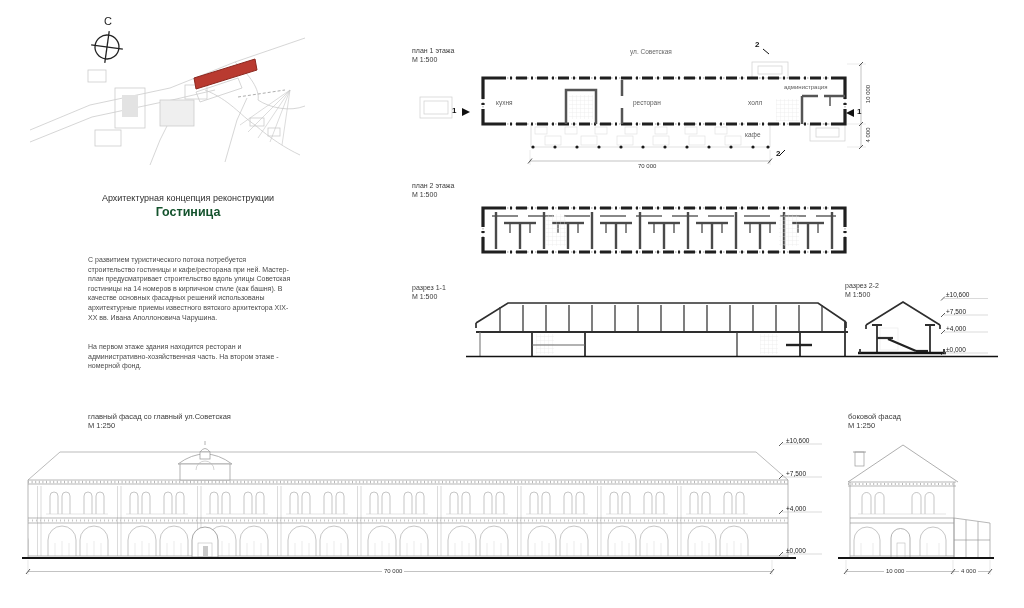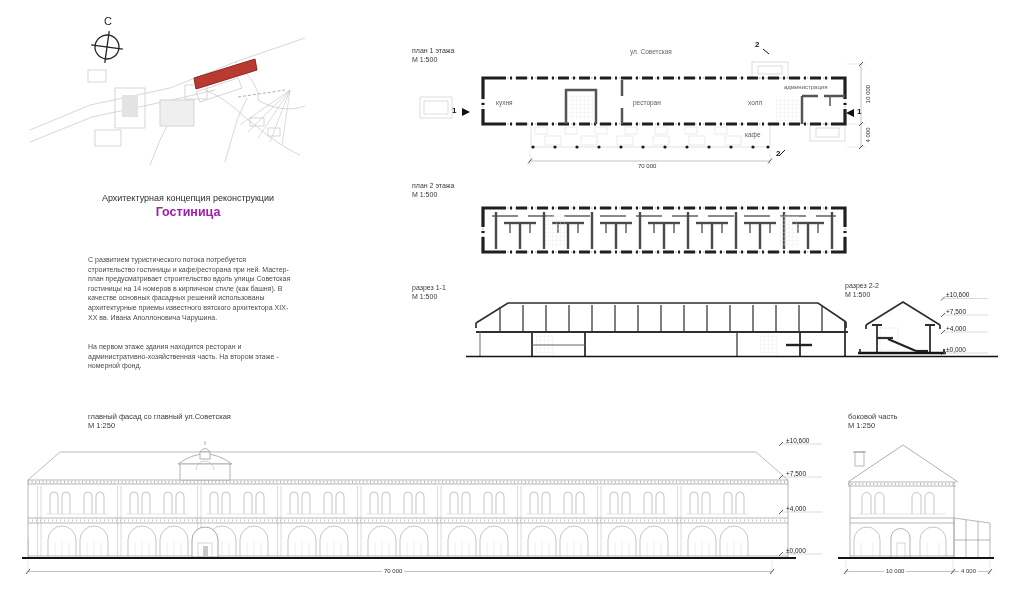--- a/index.html
+++ b/index.html
@@ -11,21 +11,21 @@
   .room-sm{font-size:6px;color:#5a5a5a;}
   .street{font-size:6.5px;color:#666;}
   .mark{font-size:8px;font-weight:bold;color:#111;}
   .dim{font-size:6px;color:#333;}
   .dim-bg{background:#fff;padding:0 2px;}
   .elev{font-size:6.5px;color:#222;}
   .north{font-size:11px;color:#222;}
   .rotlbl{position:absolute;font-size:6px;color:#333;width:36px;text-align:center;
           transform:rotate(-90deg);transform-origin:center;}
   .title{position:absolute;left:86px;top:193px;width:204px;text-align:center;font-size:9px;color:#2e2e2e;}
-  .subtitle{position:absolute;left:86px;top:205px;width:204px;text-align:center;font-size:12.5px;font-weight:bold;color:#a21caf;}
+  .subtitle{position:absolute;left:86px;top:205px;width:204px;text-align:center;font-size:12.5px;font-weight:bold;color:#14532d;}
   .para{position:absolute;left:88px;width:206px;font-size:7px;line-height:9.6px;color:#4a4a4a;white-space:normal;}
   svg{position:absolute;left:0;top:0;}
 </style>
 </head>
 <body>
 
 <div id="canvas">
 
 <svg width="1024" height="608" viewBox="0 0 1024 608">
   <defs>
@@ -441,21 +441,21 @@
 <div class="t elev" style="left:946px;top:291px;">±10,600</div>
 <div class="t elev" style="left:946px;top:307.5px;">+7,500</div>
 <div class="t elev" style="left:946px;top:324.5px;">+4,000</div>
 <div class="t elev" style="left:946px;top:345.5px;">±0,000</div>
 
 <div class="t cap" style="left:88px;top:412px;font-size:7.5px;">
   <div>главный фасад со главный ул.Советская</div>
   <div>М 1:250</div>
 </div>
 <div class="t cap" style="left:848px;top:412px;font-size:7.5px;">
-  <div>боковой часть</div>
+  <div>боковой фасад</div>
   <div>М 1:250</div>
 </div>
 
 <div class="t elev" style="left:786px;top:436.5px;">±10,600</div>
 <div class="t elev" style="left:786px;top:469.5px;">+7,500</div>
 <div class="t elev" style="left:786px;top:504.5px;">+4,000</div>
 <div class="t elev" style="left:786px;top:546.5px;">±0,000</div>
 
 <div class="t dim dim-bg" style="left:382px;top:568px;">70 000</div>
 <div class="t dim dim-bg" style="left:884px;top:568px;">10 000</div>

